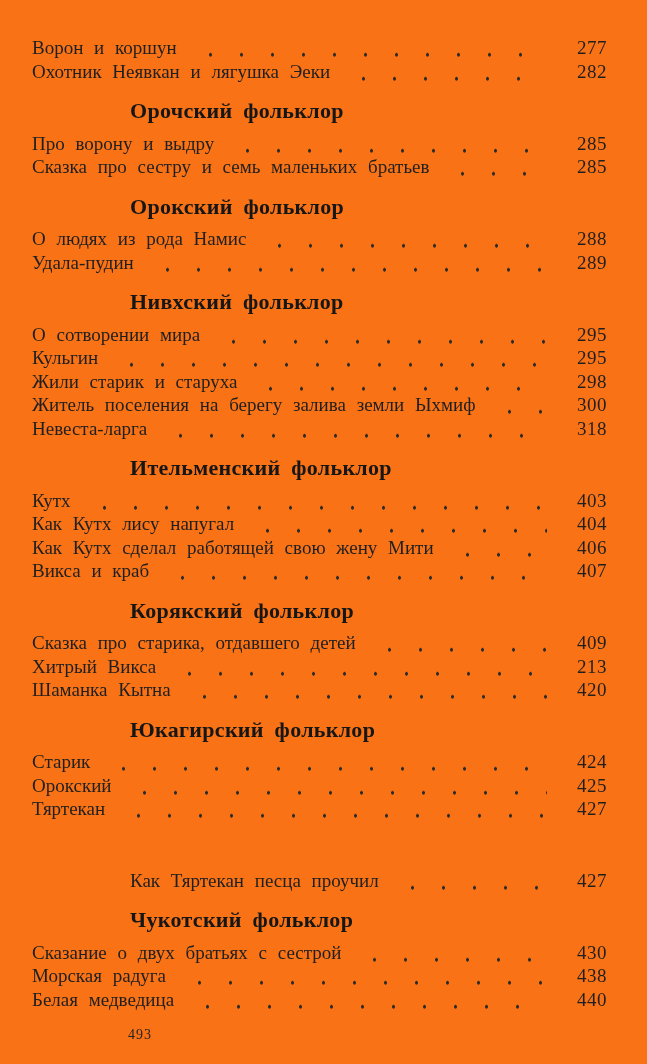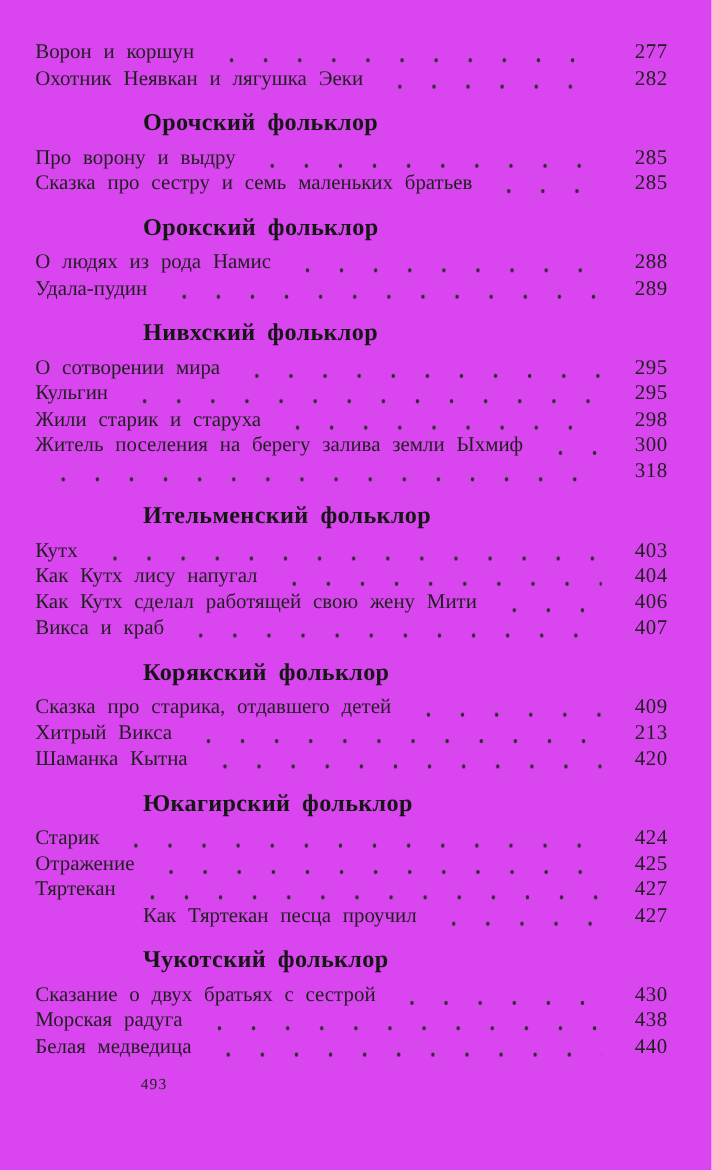--- a/index.html
+++ b/index.html
@@ -4,21 +4,21 @@
 <style>
   html, body {
     margin: 0;
     padding: 0;
     background: #ffffff;
   }
   .page {
     position: relative;
     width: 647px;
     height: 1064px;
-    background: #d946ef;
+    background: #f97316;
     box-sizing: border-box;
     padding: 36px 40px 0 32px;
     font-family: "Liberation Serif", "DejaVu Serif", serif;
     color: #1f1f1f;
     overflow: hidden;
   }
   .entry {
     display: flex;
     align-items: baseline;
     height: 23.5px;
@@ -40,20 +40,21 @@
     background-repeat: repeat-x;
   }
   .entry .pagenum {
     width: 44px;
     text-align: right;
     font-size: 19px;
     letter-spacing: 0.5px;
   }
   .entry.indent {
     padding-left: 98px;
+    margin-top: 48px;
   }
   .heading {
     margin: 16px 0 9px 98px;
     height: 23.5px;
     line-height: 23.5px;
     font-size: 22px;
     font-weight: bold;
     color: #161616;
     word-spacing: 5px;
     letter-spacing: 0.3px;
@@ -121,20 +122,21 @@
     <span class="title">Жили старик и старуха</span>
     <span class="leader"></span>
     <span class="pagenum">298</span>
   </div>
   <div class="entry">
     <span class="title">Житель поселения на берегу залива земли Ыхмиф</span>
     <span class="leader"></span>
     <span class="pagenum">300</span>
   </div>
   <div class="entry">
+    <span class="title">Невеста-ларга</span>
     <span class="leader"></span>
     <span class="pagenum">318</span>
   </div>
 
   <div class="heading">Ительменский фольклор</div>
   <div class="entry">
     <span class="title">Кутх</span>
     <span class="leader"></span>
     <span class="pagenum">403</span>
   </div>
@@ -171,21 +173,21 @@
     <span class="pagenum">420</span>
   </div>
 
   <div class="heading">Юкагирский фольклор</div>
   <div class="entry">
     <span class="title">Старик</span>
     <span class="leader"></span>
     <span class="pagenum">424</span>
   </div>
   <div class="entry">
-    <span class="title">Отражение</span>
+    <span class="title">Орокский</span>
     <span class="leader"></span>
     <span class="pagenum">425</span>
   </div>
   <div class="entry">
     <span class="title">Тяртекан</span>
     <span class="leader"></span>
     <span class="pagenum">427</span>
   </div>
   <div class="entry indent">
     <span class="title">Как Тяртекан песца проучил</span>

